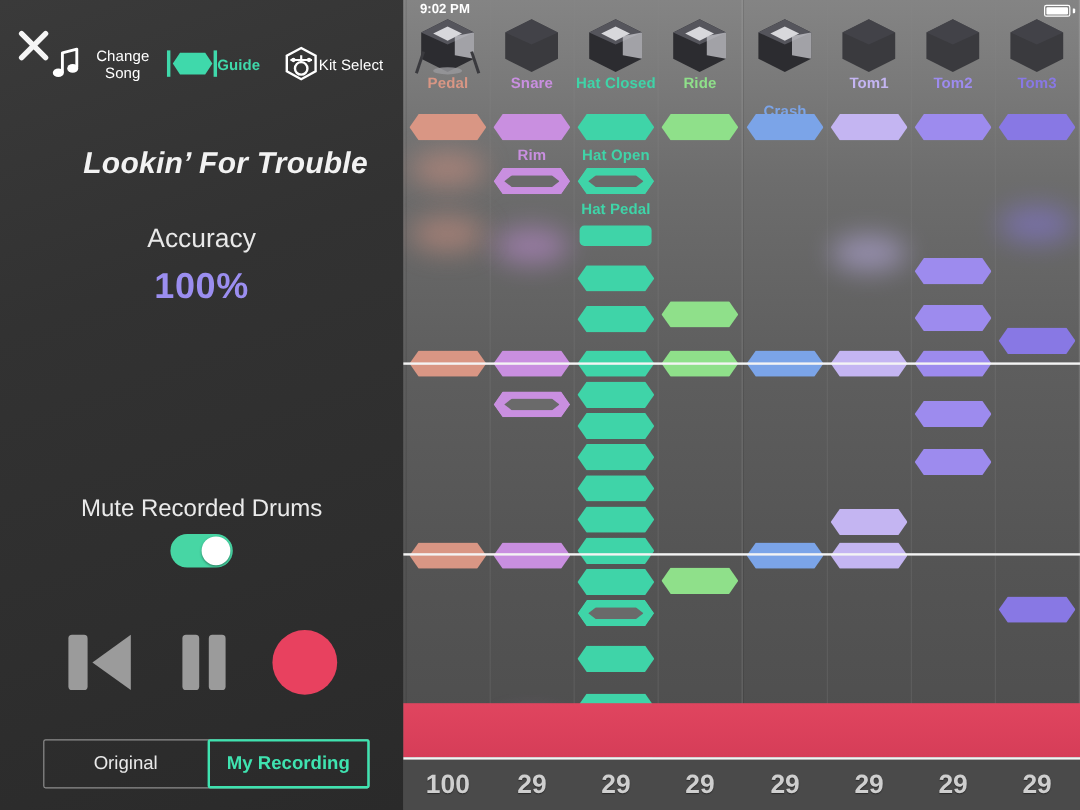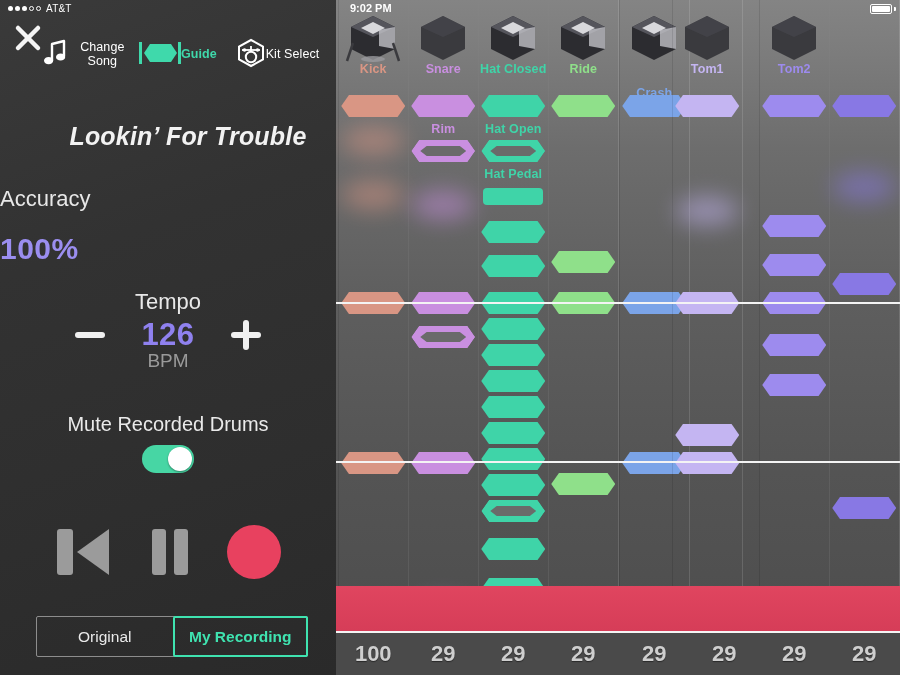--- a/index.html
+++ b/index.html
@@ -44,23 +44,23 @@
   .tool.inactive .lbl { color: #ffffff; }
   .tool.active .lbl { color: #3fd9ab; font-weight: bold; }
 
   #song-title {
     position: absolute; top: 122px; left: 0; width: 336px;
     text-align: center;
     font-size: 25px; font-style: italic; font-weight: bold;
     color: #f2f2f2; letter-spacing: .2px; margin-left: 20px;
   }
 
-  #accuracy-block { position: absolute; top: 186px; left: 0; width: 336px; }
+  #accuracy-block { position: absolute; top: 186px; left: 0; width: 336px; text-align: center; }
   #accuracy-label { font-size: 22px; color: #e8e8e8; font-weight: 300; }
-  #accuracy-value { font-size: 30px; color: #9b8ef0; font-weight: bold; margin-top: 20px; letter-spacing: .5px; }
+  #accuracy-value { font-size: 30px; color: #9b8ef0; font-weight: bold; margin-top: 10px; letter-spacing: .5px; }
 
   #tempo-block { position: absolute; top: 289px; left: 0; width: 336px; text-align: center; }
   #tempo-label { font-size: 22px; color: #e8e8e8; font-weight: 300; }
   #tempo-row { display: flex; align-items: center; justify-content: center; gap: 22px; margin-top: 1px; }
   #tempo-minus, #tempo-plus { width: 38px; height: 38px; position: relative; cursor: pointer; flex: 0 0 38px; }
   #tempo-minus::before, #tempo-plus::before {
     content:""; position: absolute; left: 4px; top: 16px; width: 30px; height: 6px;
     background: #f0f0f0; border-radius: 3px;
   }
   #tempo-plus::after {
@@ -170,30 +170,20 @@
     z-index: 18;
   }
 </style>
 </head>
 <body>
 
 <div id="app">
 
   <div id="sidebar">
 
-    <div id="status-bar-left">
-      <span class="sig-dots">
-        <span class="dot"></span>
-          <span class="dot"></span>
-          <span class="dot"></span>
-        <span class="dot hollow"></span>
-          <span class="dot hollow"></span>
-      </span>
-      <span id="carrier">AT&amp;T</span>
-    </div>
 
     <div id="close-btn">
       <svg width="32" height="32" viewBox="0 0 32 32">
         <line x1="6" y1="6" x2="26" y2="26" stroke="#f5f5f5" stroke-width="4.5" stroke-linecap="round"></line>
         <line x1="26" y1="6" x2="6" y2="26" stroke="#f5f5f5" stroke-width="4.5" stroke-linecap="round"></line>
       </svg>
     </div>
 
     <div id="top-tools">
       <div class="tool inactive">
@@ -233,29 +223,20 @@
       </div>
     </div>
 
     <div id="song-title">Lookin’ For Trouble</div>
 
     <div id="accuracy-block">
       <div id="accuracy-label">Accuracy</div>
       <div id="accuracy-value">100%</div>
     </div>
 
-    <div id="tempo-block">
-      <div id="tempo-label">Tempo</div>
-      <div id="tempo-row">
-        <div id="tempo-minus"></div>
-        <div id="tempo-value">126</div>
-        <div id="tempo-plus"></div>
-      </div>
-      <div id="tempo-unit">BPM</div>
-    </div>
 
     <div id="mute-block">
       <div id="mute-label">Mute Recorded Drums</div>
       <div id="mute-toggle">
         <div id="mute-knob"></div>
       </div>
     </div>
 
     <div id="transport">
       <div class="tctl">
@@ -297,21 +278,21 @@
               <svg width="56" height="52" viewBox="0 0 56 52">
                 <polygon points="28,3 50,14 50,36 28,47 6,36 6,14" fill="#2c2c30"></polygon>
                 <polygon points="28,3 50,14 28,24 6,14" fill="#55555c"></polygon>
                 <polygon points="28,9 40,15 28,21 16,15" fill="#d8d8dc"></polygon>
                 <polygon points="34,17 50,14 50,36 34,33" fill="#c9c9cf" opacity=".75"></polygon>
                 <line x1="8" y1="30" x2="2" y2="48" stroke="#3a3a3e" stroke-width="2.5"></line>
                 <line x1="48" y1="30" x2="54" y2="48" stroke="#3a3a3e" stroke-width="2.5"></line>
                 <ellipse cx="28" cy="46" rx="12" ry="3" fill="#9a9a9e" opacity=".8"></ellipse>
               </svg>
             </div>
-            <div class="col-name" style="color: rgb(217, 150, 132);">Kick</div>
+            <div class="col-name" style="color: rgb(217, 150, 132);">Pedal</div>
           </div>
           <div class="glow" style="top: 126px; background: rgb(217, 150, 132);"></div>
           <div class="glow" style="top: 180px; background: rgb(217, 150, 132);"></div>
           <div class="note" style="top: 95px; background: rgb(217, 150, 132);"></div>
           <div class="note" style="top: 292px; background: rgb(217, 150, 132);"></div>
           <div class="note" style="top: 452px; background: rgb(217, 150, 132);"></div>
           <div class="note" style="top: 613px; background: rgb(217, 150, 132);"></div>
         </div>
         <div class="col" style="left: 72px;">
           <div class="col-head">
@@ -402,21 +383,21 @@
                 <polygon points="28,9 40,15 28,21 16,15" fill="#d8d8dc"></polygon>
                 <polygon points="34,17 50,14 50,36 34,33" fill="#c9c9cf" opacity=".75"></polygon>
               </svg>
             </div>
             <div class="col-name" style="color: rgb(123, 164, 232); margin-top: 24px;">Crash</div>
           </div>
           <div class="note" style="top: 95px; background: rgb(123, 164, 232);"></div>
           <div class="note" style="top: 292px; background: rgb(123, 164, 232);"></div>
           <div class="note" style="top: 452px; background: rgb(123, 164, 232);"></div>
         </div>
-        <div class="col" style="left: 336px;">
+        <div class="col" style="left: 353px;">
           <div class="col-head">
             <div class="drum-img">
               <svg width="56" height="52" viewBox="0 0 56 52">
                 <polygon points="28,3 50,14 50,36 28,47 6,36 6,14" fill="#3a3a3e"></polygon>
                 <polygon points="28,3 50,14 28,24 6,14" fill="#45454b" opacity=".8"></polygon>
               </svg>
             </div>
             <div class="col-name" style="color: rgb(196, 181, 242);">Tom1</div>
           </div>
           <div class="glow" style="top: 196px; background: rgb(196, 181, 242);"></div>
@@ -436,20 +417,29 @@
             <div class="col-name" style="color: rgb(157, 139, 238);">Tom2</div>
           </div>
           <div class="note" style="top: 95px; background: rgb(157, 139, 238);"></div>
           <div class="note" style="top: 215px; background: rgb(157, 139, 238);"></div>
           <div class="note" style="top: 254px; background: rgb(157, 139, 238);"></div>
           <div class="note" style="top: 292px; background: rgb(157, 139, 238);"></div>
           <div class="note" style="top: 334px; background: rgb(157, 139, 238);"></div>
           <div class="note" style="top: 374px; background: rgb(157, 139, 238);"></div>
         </div>
         <div class="col" style="left: 493px;">
+          <div class="col-head">
+            <div class="drum-img">
+              <svg width="56" height="52" viewBox="0 0 56 52">
+                <polygon points="28,3 50,14 50,36 28,47 6,36 6,14" fill="#3a3a3e"></polygon>
+                <polygon points="28,3 50,14 28,24 6,14" fill="#45454b" opacity=".8"></polygon>
+              </svg>
+            </div>
+            <div class="col-name" style="color: rgb(136, 120, 228);">Tom3</div>
+          </div>
           <div class="glow" style="top: 172px; background: rgb(136, 120, 228);"></div>
           <div class="note" style="top: 95px; background: rgb(136, 120, 228);"></div>
           <div class="note" style="top: 273px; background: rgb(136, 120, 228);"></div>
           <div class="note" style="top: 497px; background: rgb(136, 120, 228);"></div>
         </div>
       </div>
 
     <div id="red-band"></div>
     <div id="lines-host">
         <div class="beatline" style="top: 302px;"></div>

